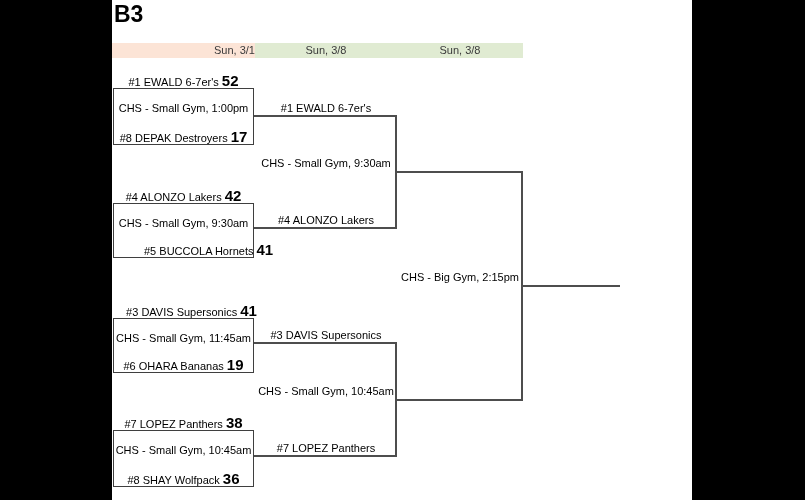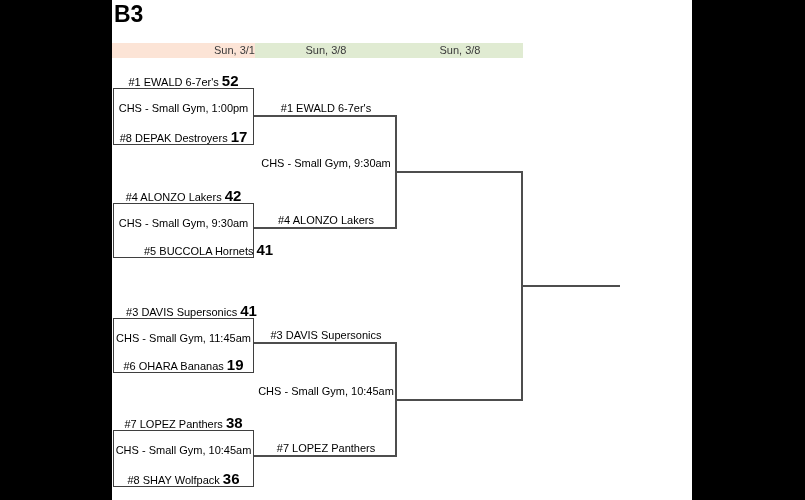--- a/index.html
+++ b/index.html
@@ -65,16 +65,17 @@
 
     <div class="line" style="left:283px; top:115px; width:2px; height:114px;"></div>
     <div class="lbl col2" style="top:157px;">CHS - Small Gym, 9:30am</div>
     <div class="line" style="left:283px; top:171px; width:128px; height:2px;"></div>
 
     <div class="line" style="left:283px; top:342px; width:2px; height:115px;"></div>
     <div class="lbl col2" style="top:385px;">CHS - Small Gym, 10:45am</div>
     <div class="line" style="left:283px; top:399px; width:128px; height:2px;"></div>
 
     <div class="line" style="left:409px; top:171px; width:2px; height:230px;"></div>
+    <div class="lbl col3" style="top:271px;">CHS - Big Gym, 2:15pm</div>
     <div class="line" style="left:409px; top:285px; width:99px; height:2px;"></div>
 
   </div>
 </div>
 
 </body></html>

